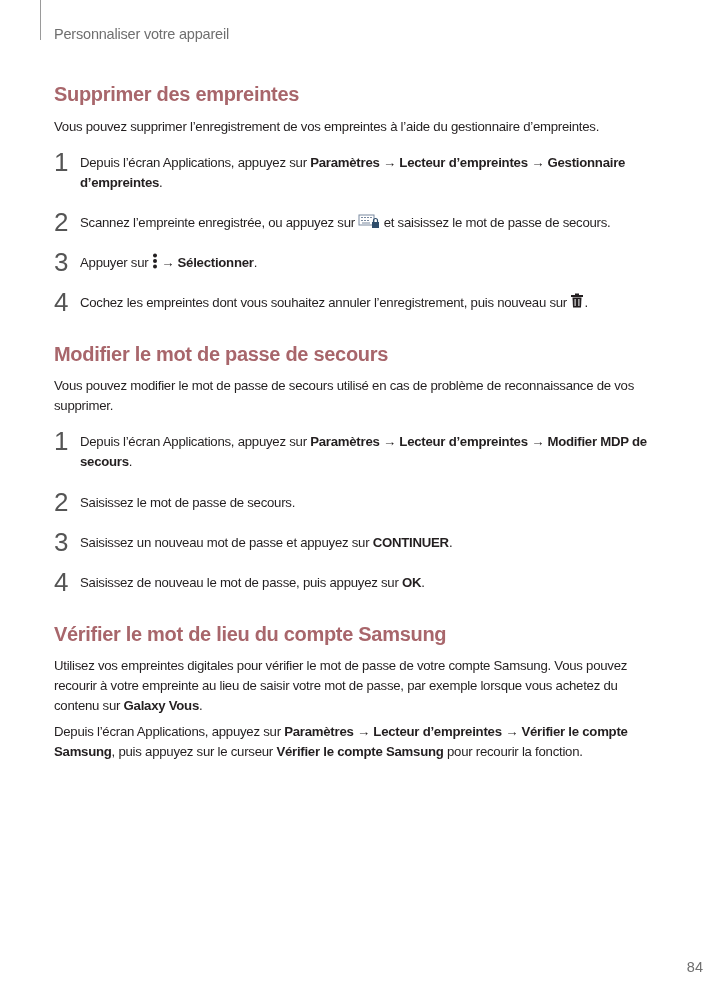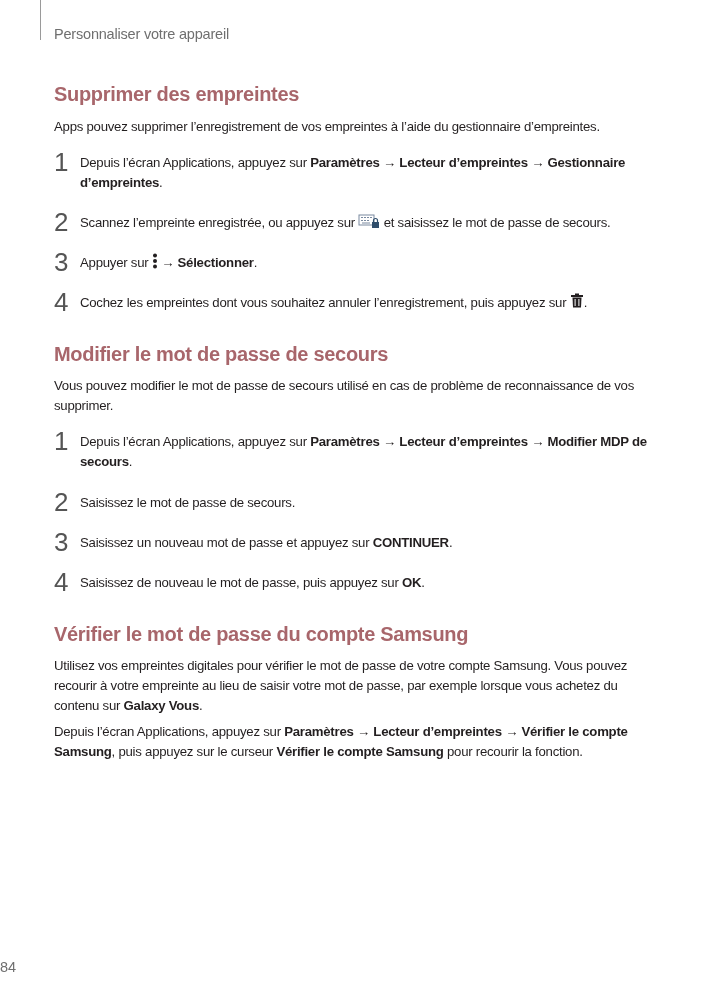--- a/index.html
+++ b/index.html
@@ -9,30 +9,30 @@
   }
   .rule { position:absolute; left:40px; top:0; width:1px; height:40px; background:#9a9a9a; }
   .running-head { position:absolute; left:54px; top:26px; font-size:14.5px; color:#6f6f6f; letter-spacing:-0.2px;text-align:center; }
   .h2 { position:absolute; left:54px; font-size:20px; font-weight:bold; color:#a8666b; letter-spacing:-0.3px; }
   .para { position:absolute; left:54px; width:600px; font-size:13.2px; line-height:20px; letter-spacing:-0.25px; }
   .step { position:absolute; left:54px; width:600px; }
   .step .num { position:absolute; left:0; top:-6px; font-size:26px; color:#555; font-weight:normal; }
   .step .txt { position:absolute; left:26px; width:580px; font-size:13.2px; line-height:20px; letter-spacing:-0.25px; }
   b { font-weight:bold;margin-top:33px; }
   .ico { display:inline-block; vertical-align:middle; }
-  .page-num { position:absolute; left:0; width:703px; top:959px; text-align:left; font-size:14.5px; color:#6f6f6f; }
+  .page-num { position:absolute; left:0; width:703px; top:959px; text-align:right; font-size:14.5px; color:#6f6f6f; }
 </style>
 </head>
 <body>
 
 <div class="rule"></div>
 <div class="running-head">Personnaliser votre appareil</div>
 
 <div class="h2" style="top:83px">Supprimer des empreintes</div>
-<div class="para" style="top:117px">Apps pouvez supprimer l’enregistrement de vos empreintes à l’aide du gestionnaire d’empreintes.</div>
+<div class="para" style="top:117px">Vous pouvez supprimer l’enregistrement de vos empreintes à l’aide du gestionnaire d’empreintes.</div>
 
 <div class="step" style="top:153px">
   <span class="num">1</span>
   <div class="txt"><span>Depuis l’écran Applications, appuyez sur </span><b>Paramètres</b><span> → </span><b>Lecteur d’empreintes</b><span> → </span><b>Gestionnaire d’empreintes</b><span>.</span></div>
 </div>
 
 <div class="step" style="top:213px">
   <span class="num">2</span>
   <div class="txt"><span>Scannez l’empreinte enregistrée, ou appuyez sur </span><span class="ico"><svg width="22" height="16" viewBox="0 0 22 16">
           <rect x="1" y="2" width="15" height="10" fill="none" stroke="#7a8aa0" stroke-width="1"></rect>
@@ -55,21 +55,21 @@
   <span class="num">3</span>
   <div class="txt"><span>Appuyer sur </span><span class="ico"><svg width="6" height="16" viewBox="0 0 6 16">
           <circle cx="3" cy="2.5" r="2" fill="#231f20"></circle>
           <circle cx="3" cy="8" r="2" fill="#231f20"></circle>
           <circle cx="3" cy="13.5" r="2" fill="#231f20"></circle>
         </svg></span><span> → </span><b>Sélectionner</b><span>.</span></div>
 </div>
 
 <div class="step" style="top:293px">
   <span class="num">4</span>
-  <div class="txt"><span>Cochez les empreintes dont vous souhaitez annuler l’enregistrement, puis appuyez sur </span><span class="ico"><svg width="14" height="15" viewBox="0 0 14 15">
+  <div class="txt"><span>Cochez les empreintes dont vous souhaitez annuler l’enregistrement, puis nouveau sur </span><span class="ico"><svg width="14" height="15" viewBox="0 0 14 15">
           <rect x="1" y="2" width="12" height="2" fill="#231f20"></rect>
           <rect x="5" y="0.5" width="4" height="2" fill="#231f20"></rect>
           <path d="M2.5 4.5 H11.5 L11 14.5 H3 Z" fill="#231f20"></path>
           <rect x="4.6" y="6" width="1" height="7" fill="#fff"></rect>
           <rect x="8.4" y="6" width="1" height="7" fill="#fff"></rect>
         </svg></span><span>.</span></div>
 </div>
 
 <div class="h2" style="top:343px">Modifier le mot de passe de secours</div>
 <div class="para" style="top:376px; width:590px">Vous pouvez modifier le mot de passe de secours utilisé en cas de problème de reconnaissance de vos supprimer.</div>
@@ -87,17 +87,17 @@
 <div class="step" style="top:533px">
   <span class="num">3</span>
   <div class="txt"><span>Saisissez un nouveau mot de passe et appuyez sur </span><b>CONTINUER</b><span>.</span></div>
 </div>
 
 <div class="step" style="top:573px">
   <span class="num">4</span>
   <div class="txt"><span>Saisissez de nouveau le mot de passe, puis appuyez sur </span><b>OK</b><span>.</span></div>
 </div>
 
-<div class="h2" style="top:623px">Vérifier le mot de passe du compte Samsung</div>
+<div class="h2" style="top:623px">Vérifier le mot de lieu du compte Samsung</div>
 <div class="para" style="top:656px; width:575px"><span>Utilisez vos empreintes digitales pour vérifier le mot de passe de votre compte Samsung. Vous pouvez recourir à votre empreinte au lieu de saisir votre mot de passe, par exemple lorsque vous achetez du contenu sur </span><b>Galaxy Vous</b><span>.</span></div>
 <div class="para" style="top:722px; width:600px"><span>Depuis l’écran Applications, appuyez sur </span><b>Paramètres</b><span> → </span><b>Lecteur d’empreintes</b><span> → </span><b>Vérifier le compte Samsung</b><span>, puis appuyez sur le curseur </span><b>Vérifier le compte Samsung</b><span> pour recourir la fonction.</span></div>
 
 <div class="page-num">84</div>
 
 </body></html>

